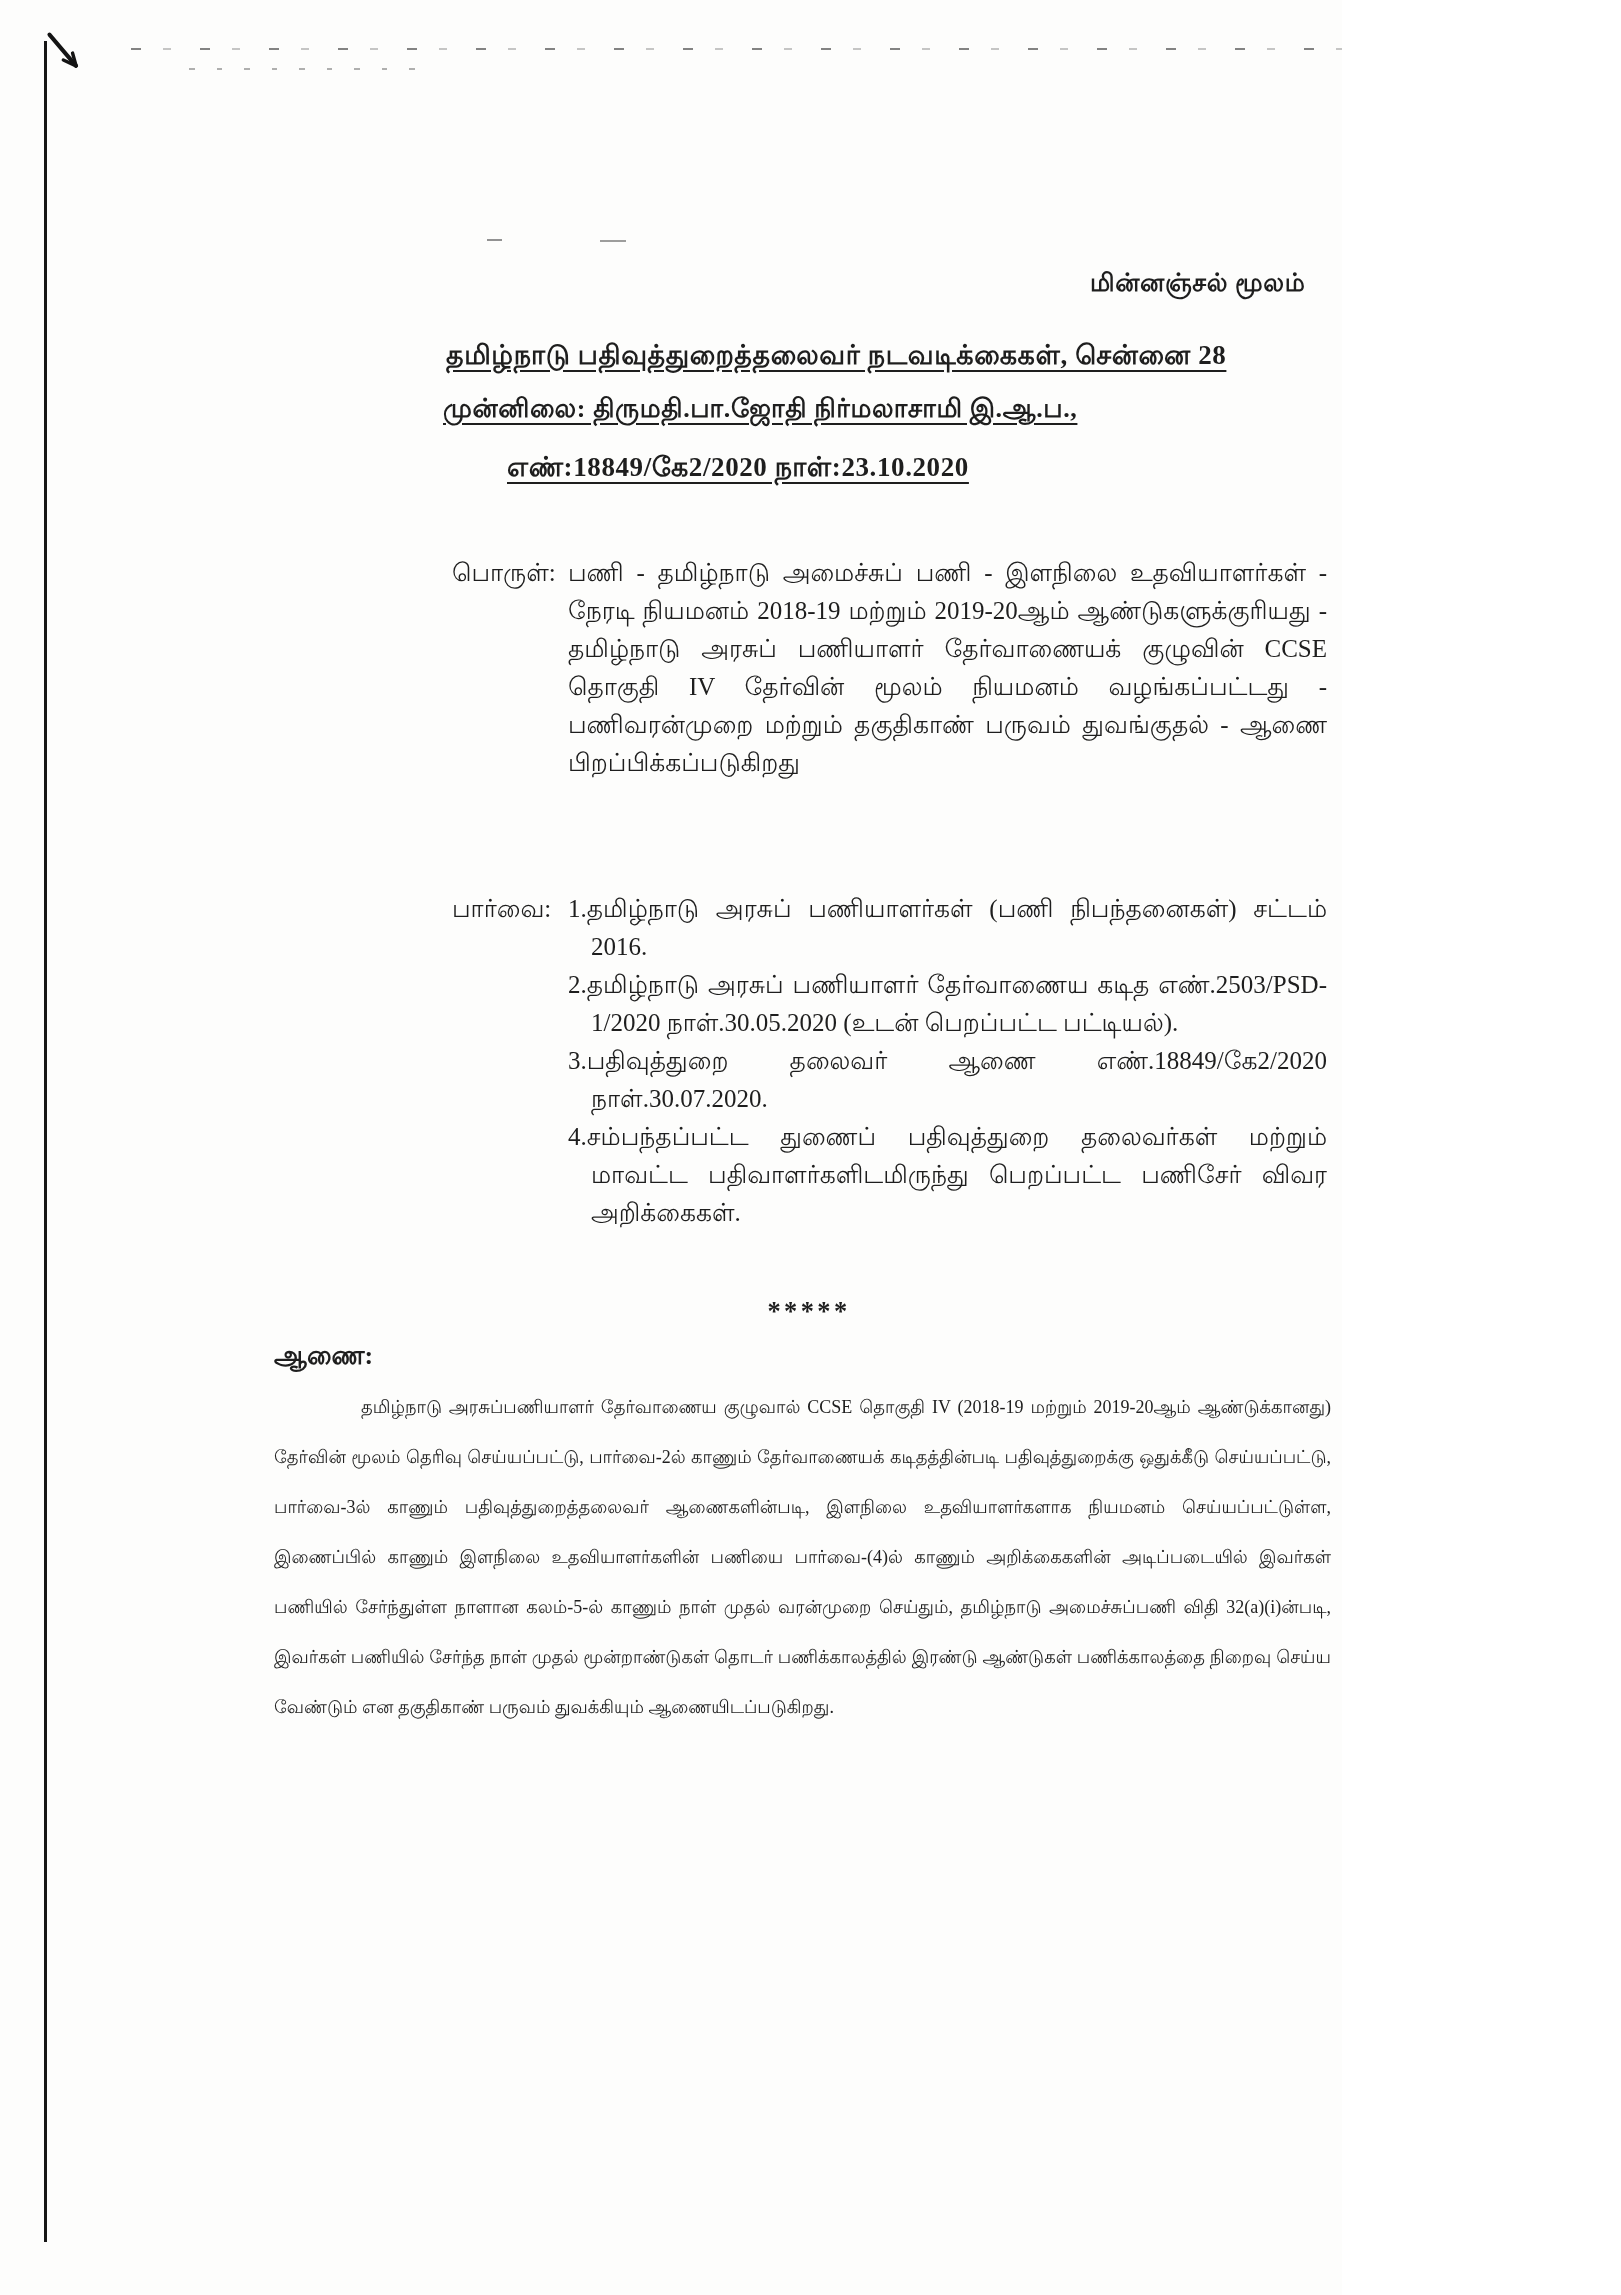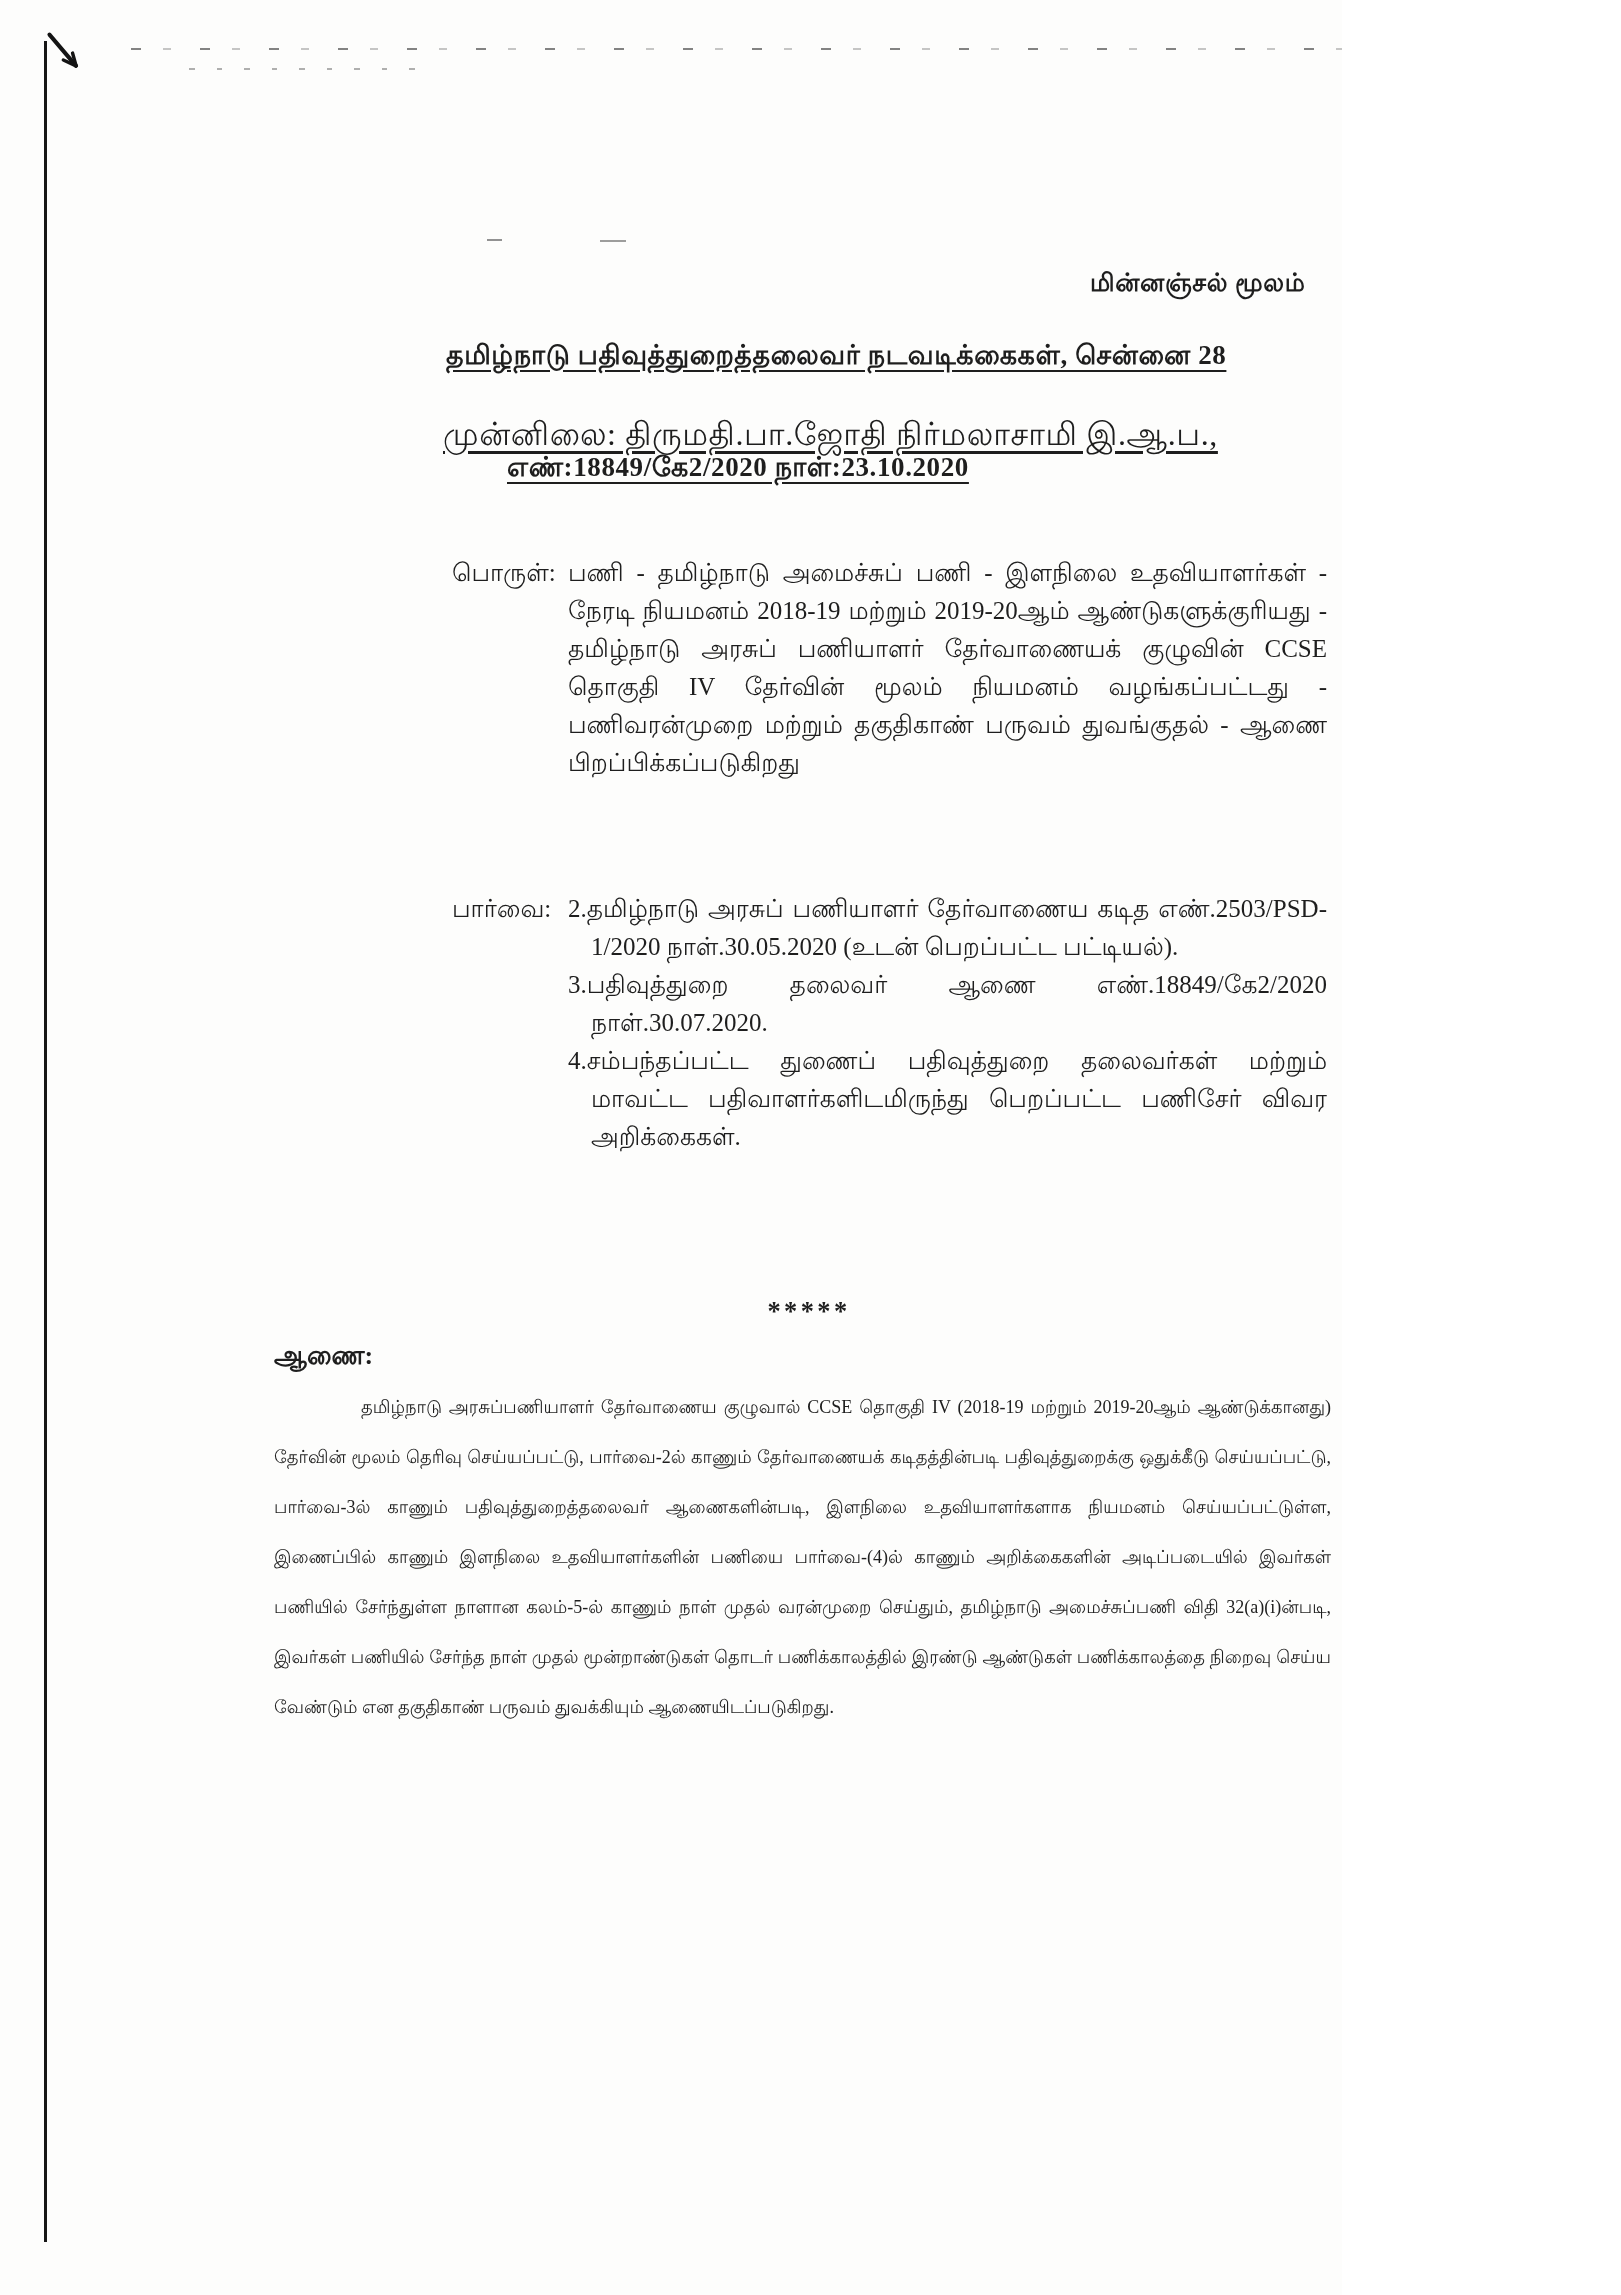--- a/index.html
+++ b/index.html
@@ -58,22 +58,22 @@
     font-size:25px; font-weight:bold; letter-spacing:0.6px;
   }
   .header1 {
     position:absolute; left:409px; top:340px;
     font-size:27px; font-weight:bold;
     text-decoration:underline; text-underline-offset:5.7px;
     letter-spacing:0.6px;
     margin-left:37px;
   }
   .header2 {
-    position:absolute; left:443px; top:416px;
-    font-size:32px; font-weight:normal;
+    position:absolute; left:443px; top:394px;
+    font-size:26px; font-weight:bold;
     text-decoration:underline; text-underline-offset:5.7px;
     letter-spacing:0.6px;
   }
   .ref-line {
     position:absolute; left:507px; top:452px;
     font-size:27px; font-weight:bold;
     text-decoration:underline; text-underline-offset:5.7px;
     letter-spacing:0.6px;
   }
 
@@ -143,20 +143,21 @@
   <div class="ref-line">எண்:18849/கே2/2020 நாள்:23.10.2020</div>
 
   <div class="labelled-block subject-block">
     <div class="block-label">பொருள்:</div>
     <div class="block-body">பணி - தமிழ்நாடு அமைச்சுப் பணி - இளநிலை உதவியாளர்கள் - நேரடி நியமனம் 2018-19 மற்றும் 2019-20ஆம் ஆண்டுகளுக்குரியது - தமிழ்நாடு அரசுப் பணியாளர் தேர்வாணையக் குழுவின் CCSE தொகுதி IV தேர்வின் மூலம் நியமனம் வழங்கப்பட்டது - பணிவரன்முறை மற்றும் தகுதிகாண் பருவம் துவங்குதல் - ஆணை பிறப்பிக்கப்படுகிறது</div>
   </div>
 
   <div class="labelled-block reference-block">
     <div class="block-label">பார்வை:</div>
     <div class="block-body">
+      <div class="ref-item">1.தமிழ்நாடு அரசுப் பணியாளர்கள் (பணி நிபந்தனைகள்) சட்டம் 2016.</div>
       <div class="ref-item">2.தமிழ்நாடு அரசுப் பணியாளர் தேர்வாணைய கடித எண்.2503/PSD-1/2020 நாள்.30.05.2020 (உடன் பெறப்பட்ட பட்டியல்).</div>
       <div class="ref-item">3.பதிவுத்துறை தலைவர் ஆணை எண்.18849/கே2/2020 நாள்.30.07.2020.</div>
       <div class="ref-item">4.சம்பந்தப்பட்ட துணைப் பதிவுத்துறை தலைவர்கள் மற்றும் மாவட்ட பதிவாளர்களிடமிருந்து பெறப்பட்ட பணிசேர் விவர அறிக்கைகள்.</div>
     </div>
   </div>
 
   <div class="separator">*****</div>
 
   <div class="order-label">ஆணை:</div>
   <div class="order-body">தமிழ்நாடு அரசுப்பணியாளர் தேர்வாணைய குழுவால் CCSE தொகுதி IV (2018-19 மற்றும் 2019-20ஆம் ஆண்டுக்கானது) தேர்வின் மூலம்  தெரிவு செய்யப்பட்டு, பார்வை-2ல் காணும் தேர்வாணையக் கடிதத்தின்படி பதிவுத்துறைக்கு ஒதுக்கீடு செய்யப்பட்டு, பார்வை-3ல் காணும் பதிவுத்துறைத்தலைவர் ஆணைகளின்படி, இளநிலை உதவியாளர்களாக நியமனம் செய்யப்பட்டுள்ள, இணைப்பில் காணும் இளநிலை உதவியாளர்களின் பணியை பார்வை-(4)ல் காணும் அறிக்கைகளின் அடிப்படையில் இவர்கள் பணியில் சேர்ந்துள்ள நாளான கலம்-5-ல் காணும் நாள் முதல் வரன்முறை செய்தும், தமிழ்நாடு அமைச்சுப்பணி விதி 32(a)(i)ன்படி, இவர்கள் பணியில் சேர்ந்த நாள் முதல் மூன்றாண்டுகள் தொடர் பணிக்காலத்தில் இரண்டு ஆண்டுகள் பணிக்காலத்தை நிறைவு செய்ய வேண்டும் என தகுதிகாண் பருவம் துவக்கியும் ஆணையிடப்படுகிறது.</div>

